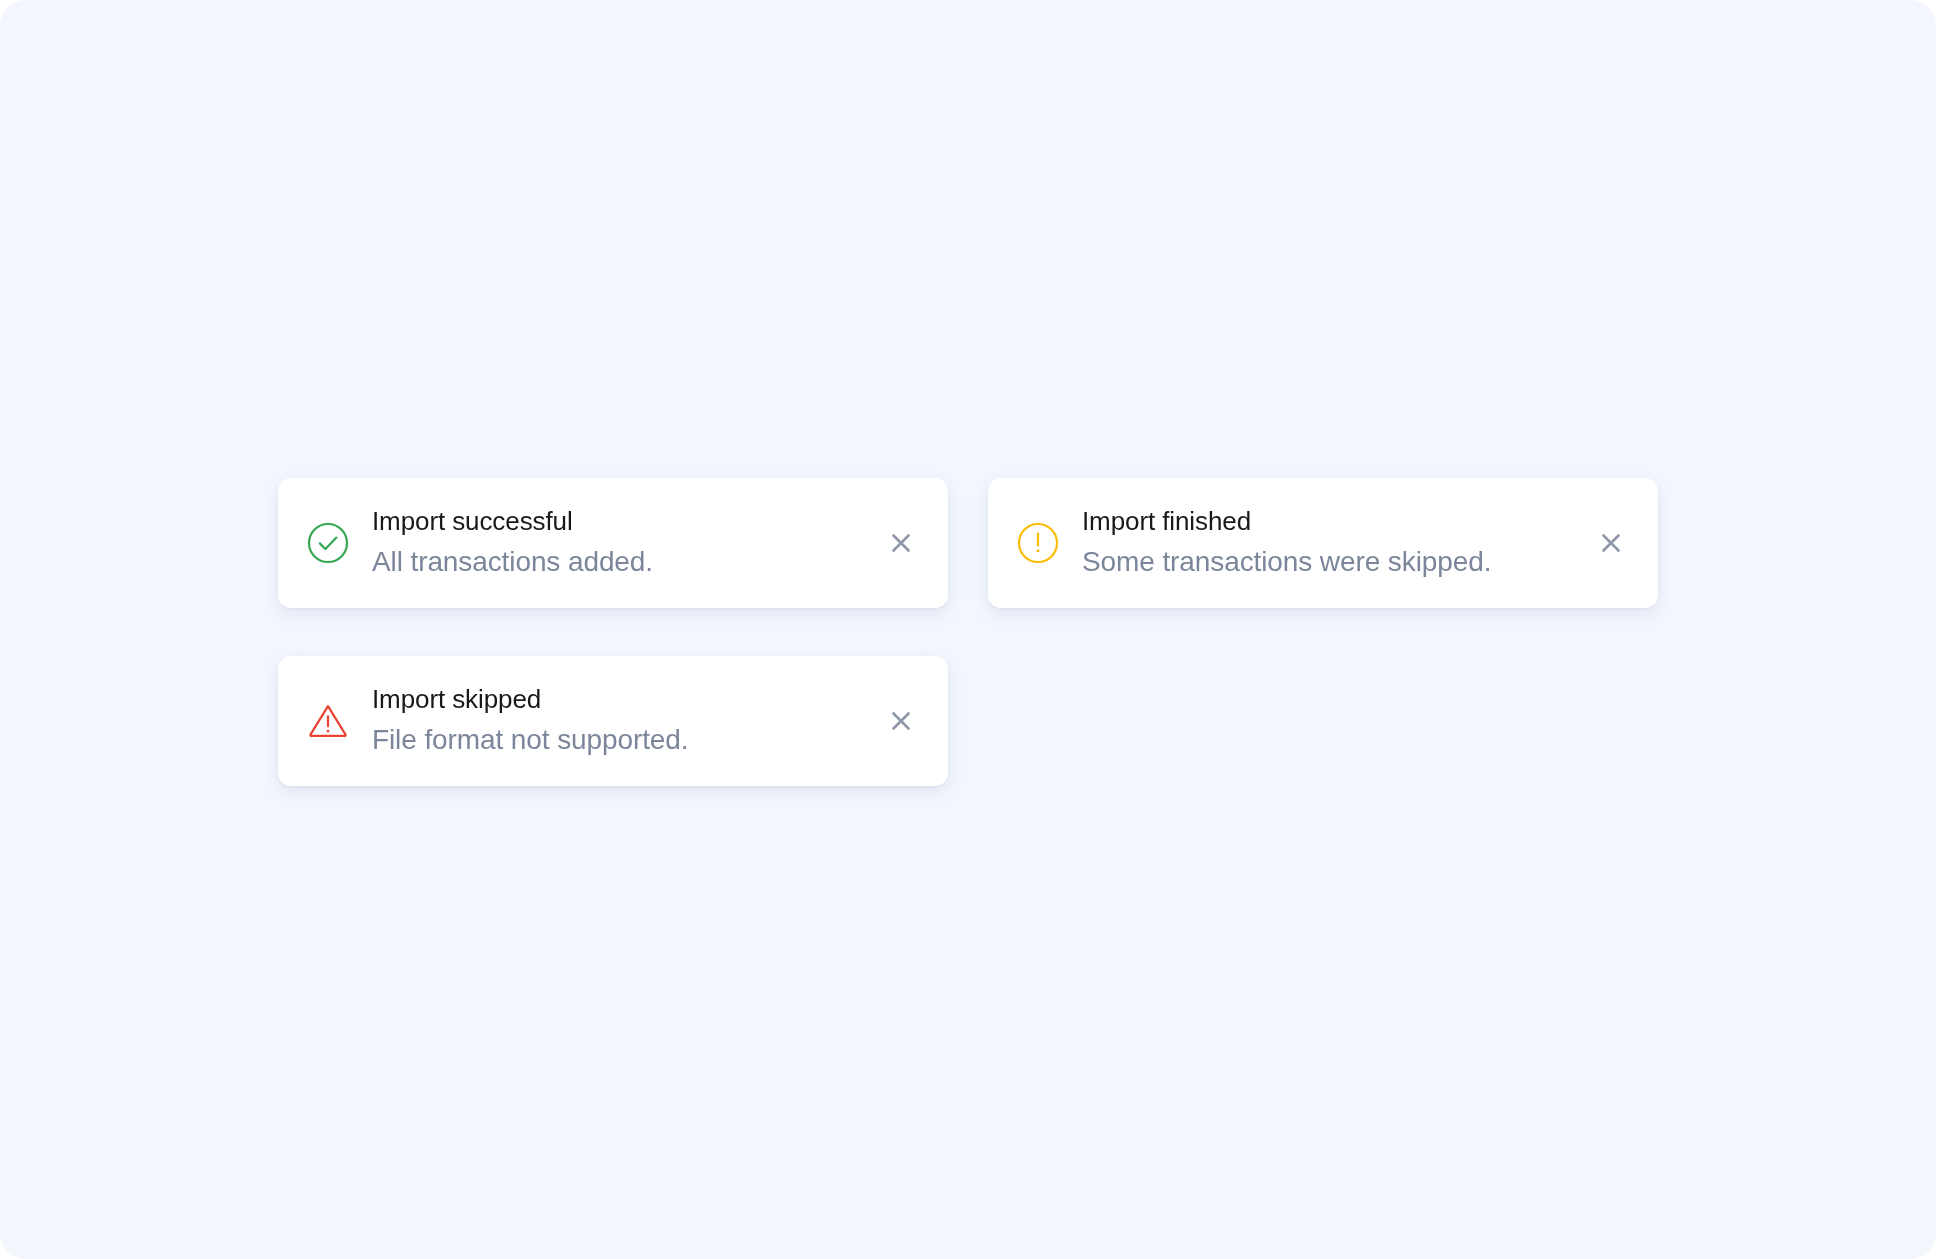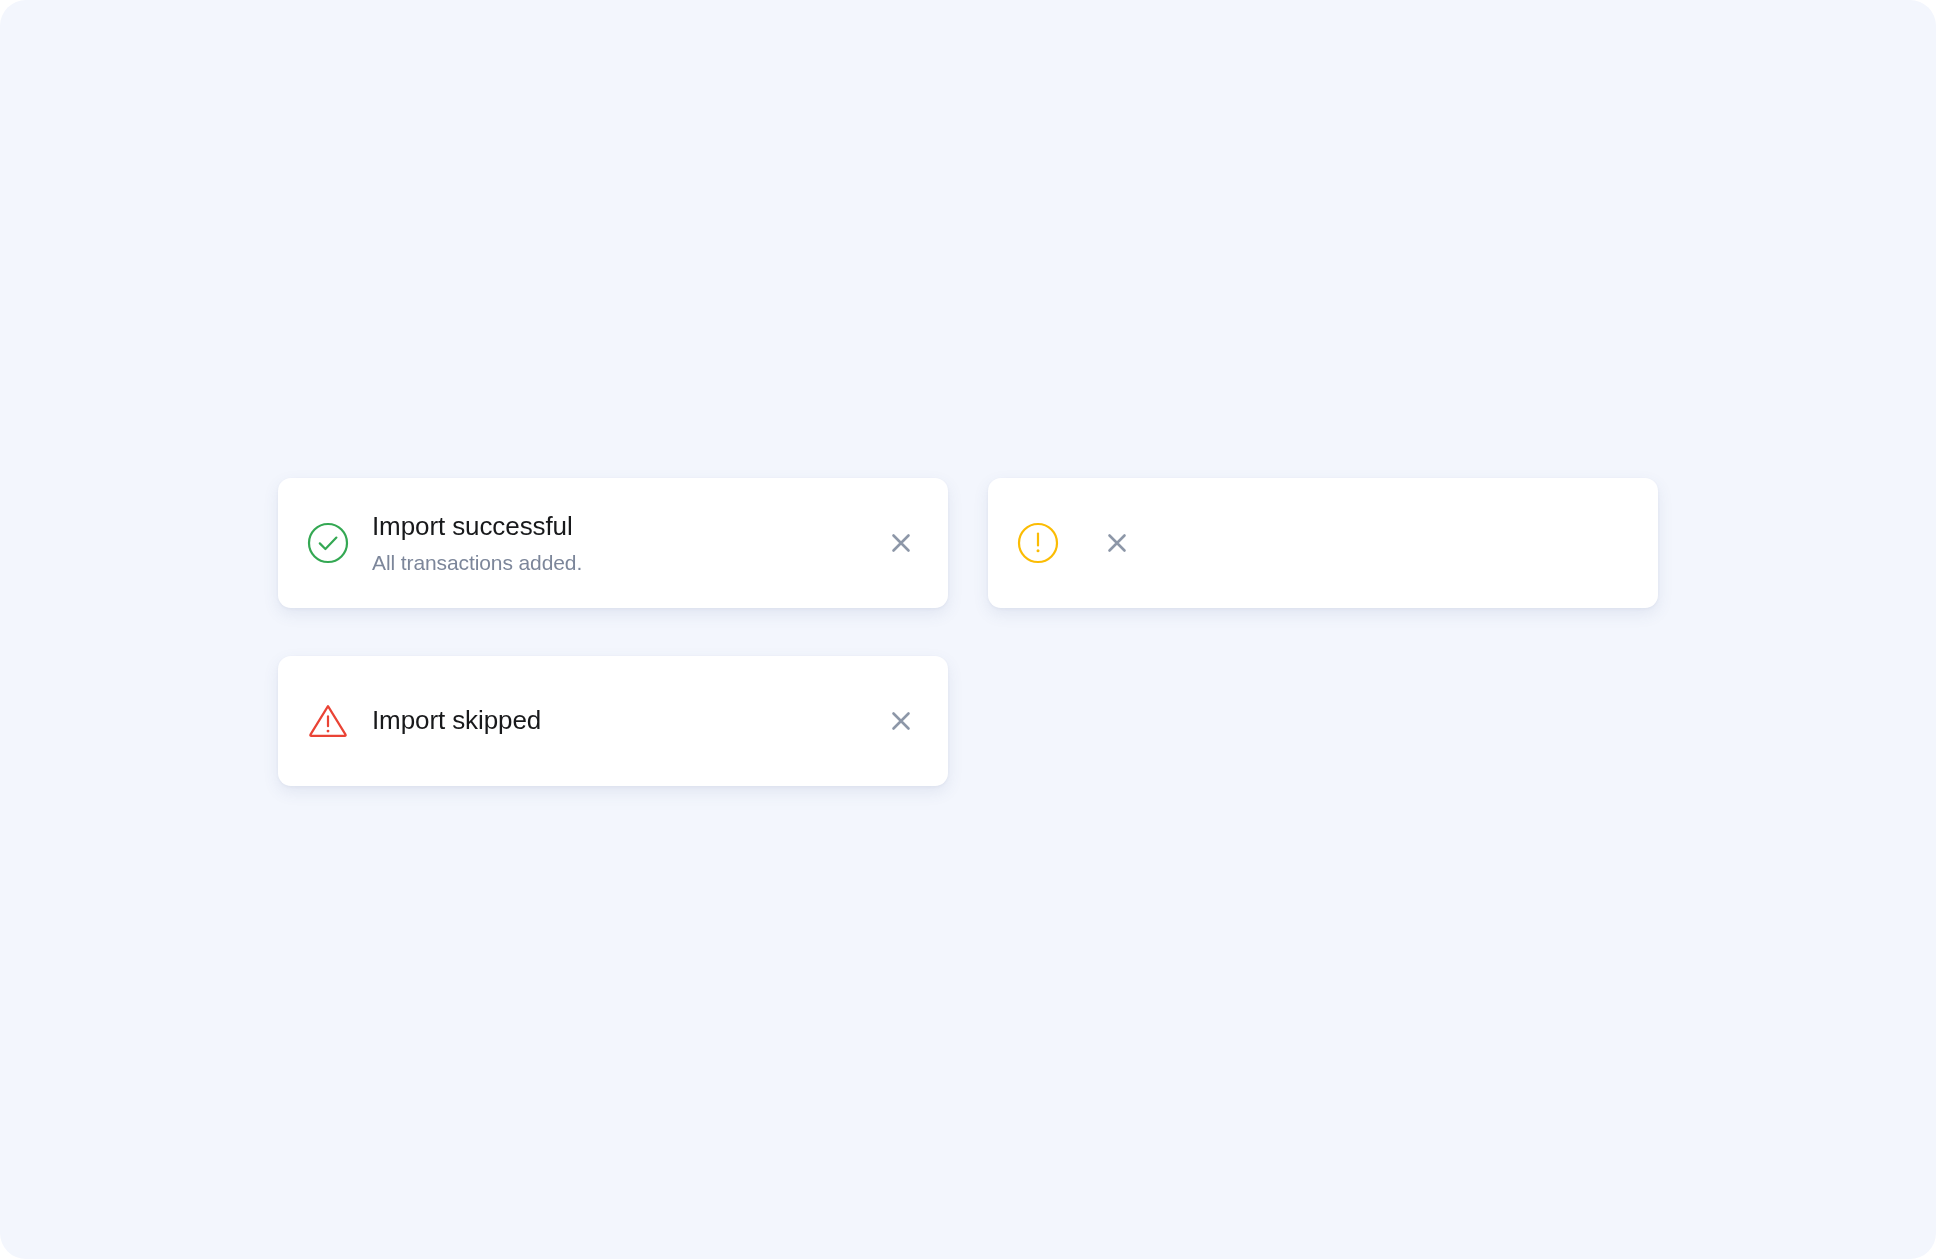--- a/index.html
+++ b/index.html
@@ -74,21 +74,21 @@
   .toast-title {
     font-size: 26px;
     line-height: 1.28;
     color: #18191b;
     font-weight: 400;
     letter-spacing: -0.1px;
     white-space: nowrap;
   }
 
   .toast-message {
-    font-size: 21px;
+    font-size: 28px;
     line-height: 1.3;
     color: #7c869a;
     font-weight: 400;
     letter-spacing: -0.1px;
     margin-top: 6px;
     white-space: nowrap;
   }
 
   .toast-close {
     flex: 0 0 auto;
@@ -134,39 +134,44 @@
     </div>
 
     <div class="toast">
       <span class="toast-icon">
         <svg width="44" height="44" viewBox="0 0 44 44" fill="none">
           <circle cx="22" cy="22" r="19" stroke="#fbbc04" stroke-width="2.2"></circle>
           <path d="M22 12.6 L22 24.4" stroke="#fbbc04" stroke-width="2.2" stroke-linecap="round"></path>
           <circle cx="22" cy="29.8" r="1.5" fill="#fbbc04"></circle>
         </svg>
       </span>
+      <div class="toast-body">
+        <div class="toast-title">Import finished</div>
+        <div class="toast-message">Some transactions were skipped.</div>
+      </div>
       <button class="toast-close">
         <span>
           <svg width="30" height="30" viewBox="0 0 30 30" fill="none">
             <path d="M7.5 7.5 L22.5 22.5 M22.5 7.5 L7.5 22.5" stroke="#8d97a8" stroke-width="2.6" stroke-linecap="round"></path>
           </svg>
         </span>
       </button>
     </div>
 
     <div class="toast">
       <span class="toast-icon">
         <svg width="44" height="44" viewBox="0 0 44 44" fill="none">
           <path d="M22 7.2 L39.4 35.4 Q40.3 36.9 38.6 36.9 L5.4 36.9 Q3.7 36.9 4.6 35.4 Z" stroke="#ea4335" stroke-width="2.2" stroke-linejoin="round" fill="none"></path>
           <path d="M22 17.4 L22 27.2" stroke="#ea4335" stroke-width="2.2" stroke-linecap="round"></path>
           <circle cx="22" cy="32.1" r="1.45" fill="#ea4335"></circle>
         </svg>
       </span>
       <div class="toast-body">
         <div class="toast-title">Import skipped</div>
+        <div class="toast-message">File format not supported.</div>
       </div>
       <button class="toast-close">
         <span>
           <svg width="30" height="30" viewBox="0 0 30 30" fill="none">
             <path d="M7.5 7.5 L22.5 22.5 M22.5 7.5 L7.5 22.5" stroke="#8d97a8" stroke-width="2.6" stroke-linecap="round"></path>
           </svg>
         </span>
       </button>
     </div>
 

